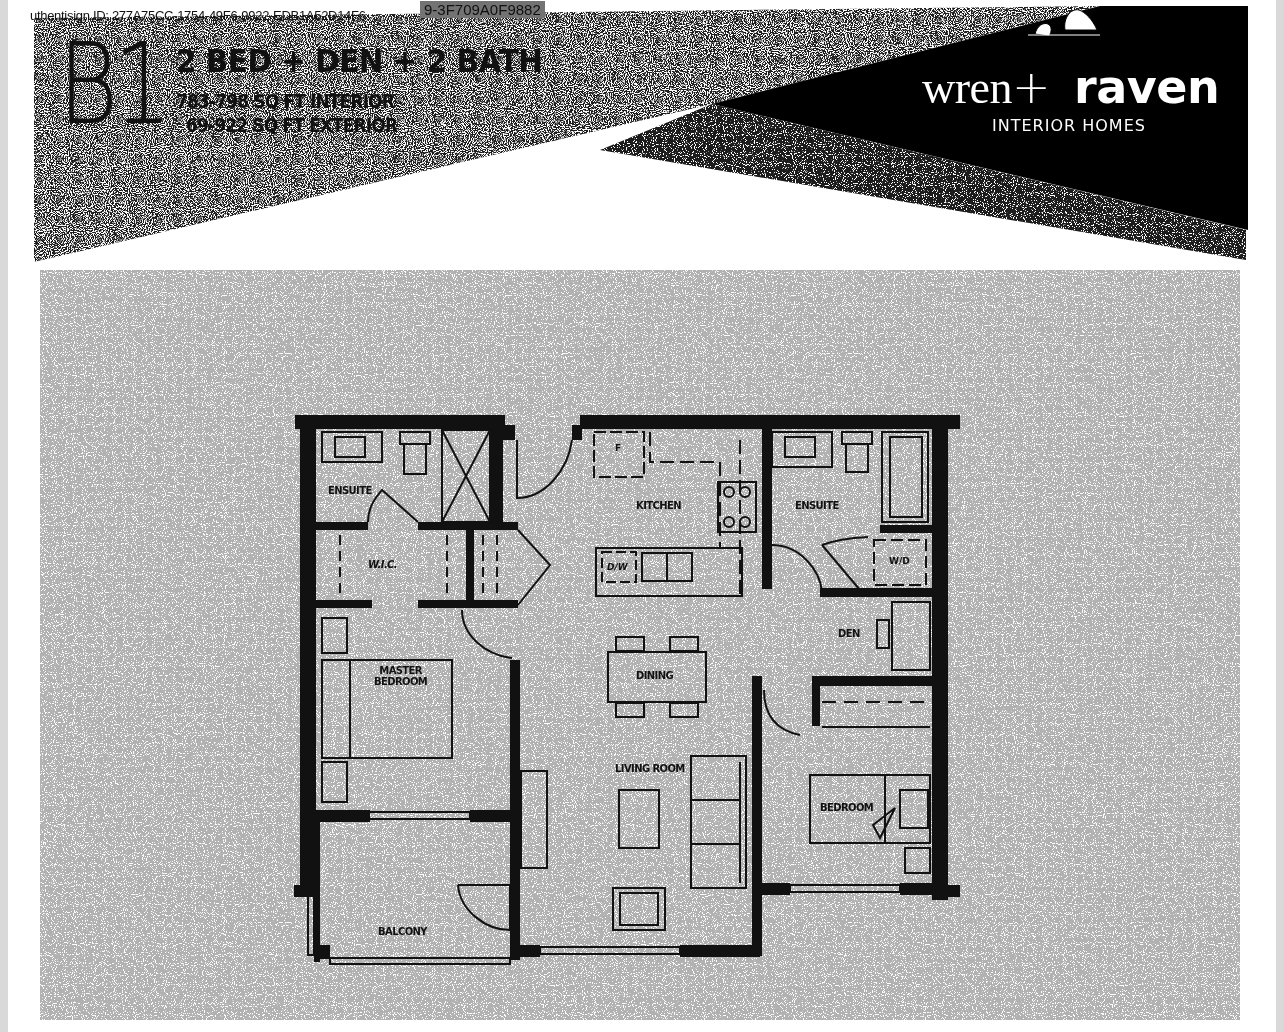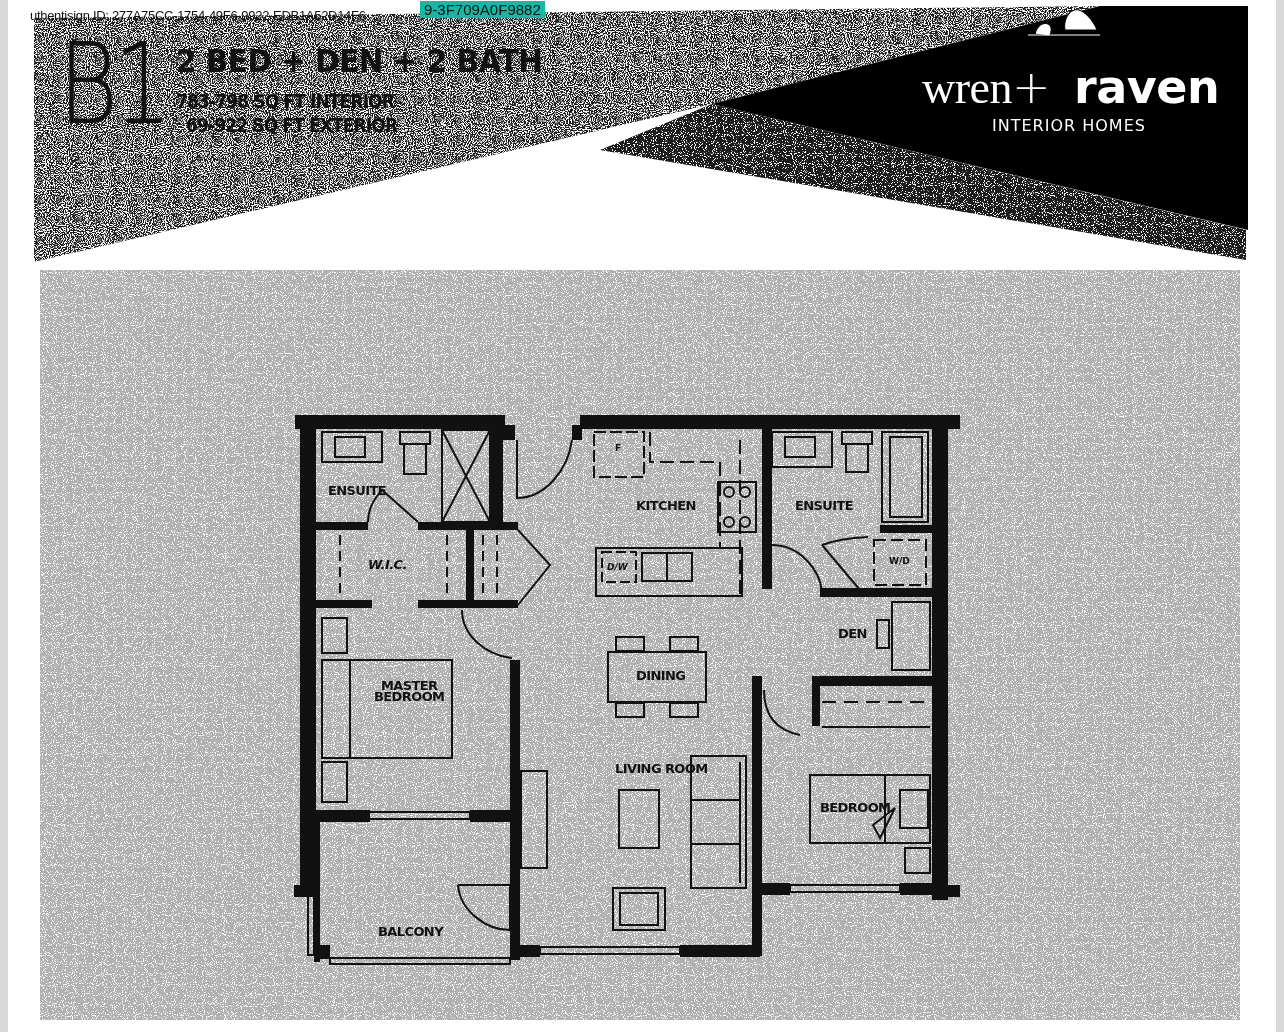--- a/index.html
+++ b/index.html
@@ -15,21 +15,21 @@
   .stipple {
     position: absolute; left: 0; top: 0; width: 1284px; height: 1032px;
   }
   .auth-line {
     position: absolute; left: 30px; top: 8px; font-size: 13px; color: #111;
     font-family: "Liberation Sans", sans-serif; letter-spacing: -0.3px;
     white-space: nowrap;
   }
   .doc-id {
     position: absolute; left: 420px; top: 1px; font-size: 15px; color: #111;
-    background: #14b8a6; padding: 0 4px; white-space: nowrap;
+    background: #737373; padding: 0 4px; white-space: nowrap;
   }
   .unit-code {
     position: absolute; left: 58px; top: 28px; font-size: 112px; line-height: 112px;
     font-weight: 300; color: #111; letter-spacing: -6px;
     font-family: "DejaVu Sans", sans-serif;
     transform: scaleX(0.82); transform-origin: left top;
   }
   .unit-type {
     position: absolute; left: 176px; top: 42px; font-size: 32px; font-weight: 700;
     color: #111; white-space: nowrap; letter-spacing: -0.5px;
@@ -52,21 +52,21 @@
   .brand .thin { font-weight: 300; font-family: Liberation Serif, serif; }
   .brand .plus { font-weight: 300; }
   .brand .bold { font-weight: 700; margin-left: 24px; }
   .tagline {
     position: absolute; left: 992px; top: 116px; color: #fff; font-size: 16px;
     letter-spacing: 1px; white-space: nowrap;
     font-family: "DejaVu Sans", sans-serif;
   }
   .floorplan { position: absolute; left: 0; top: 0; }
   .room-label {
-    position: absolute; font-size: 13px; font-weight: 700; color: #111;
+    position: absolute; font-size: 10px; font-weight: 700; color: #111;
     letter-spacing: -0.6px; white-space: nowrap; text-align: center;
     font-family: "DejaVu Sans", sans-serif; line-height: 11px;
   }
   .fix-label {
     position: absolute; font-size: 9px; font-weight: 700; color: #111;
     white-space: nowrap; font-family: "DejaVu Sans", sans-serif;
   }
 </style>
 </head>
 <body>
@@ -260,21 +260,21 @@
     <rect x="308" y="895" width="6" height="60"></rect>
   </g>
 </svg>
 
 <div class="room-label" style="left:328px; top:485px;">ENSUITE</div>
 <div class="room-label" style="left:368px; top:559px;font-style:italic;">W.I.C.</div>
 <div class="room-label" style="left:636px; top:500px;">KITCHEN</div>
 <div class="room-label" style="left:795px; top:500px;">ENSUITE</div>
 <div class="room-label" style="left:838px; top:628px;">DEN</div>
 <div class="room-label" style="left:636px; top:670px;">DINING</div>
-<div class="room-label" style="left:374px; top:680px;text-align:center;">
+<div class="room-label" style="left:374px; top:665px;text-align:center;">
   <div>MASTER</div>
   <div>BEDROOM</div>
 </div>
 <div class="room-label" style="left:615px; top:763px;">LIVING ROOM</div>
 <div class="room-label" style="left:820px; top:802px;">BEDROOM</div>
 <div class="room-label" style="left:378px; top:886px;margin-top:40px;">BALCONY</div>
 
 <div class="fix-label" style="left:615px; top:443px;">F</div>
 <div class="fix-label" style="left:607px; top:562px;font-style:italic;">D/W</div>
 <div class="fix-label" style="left:889px; top:556px;">W/D</div>

